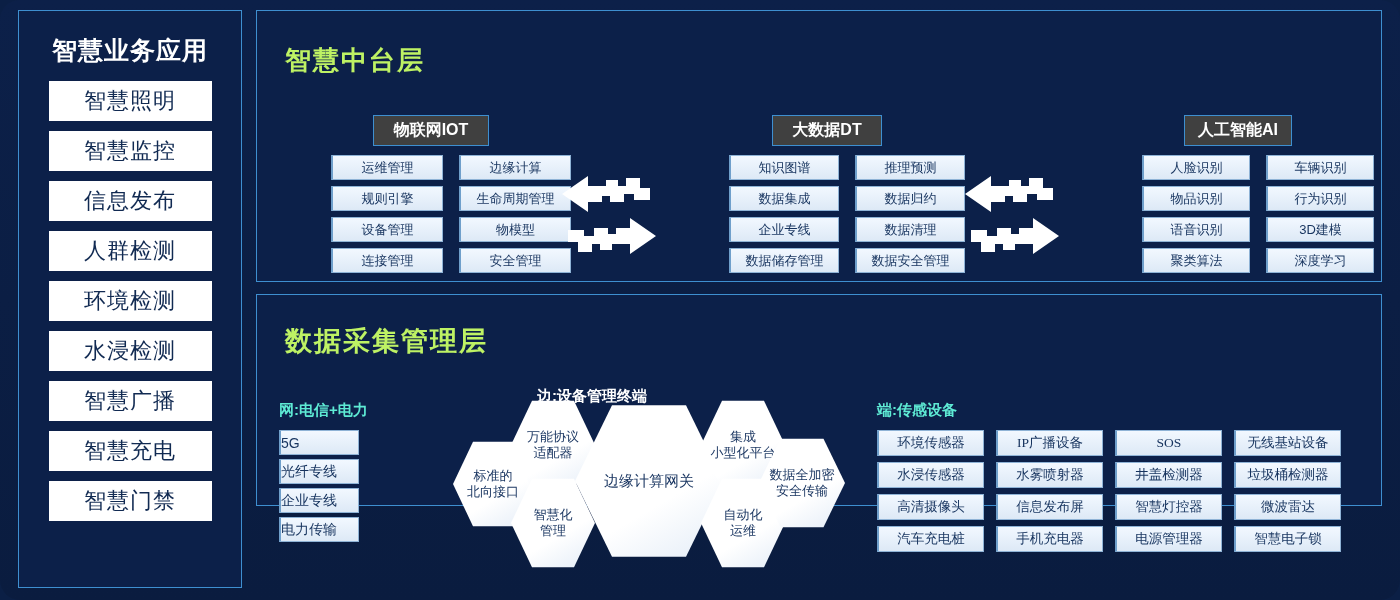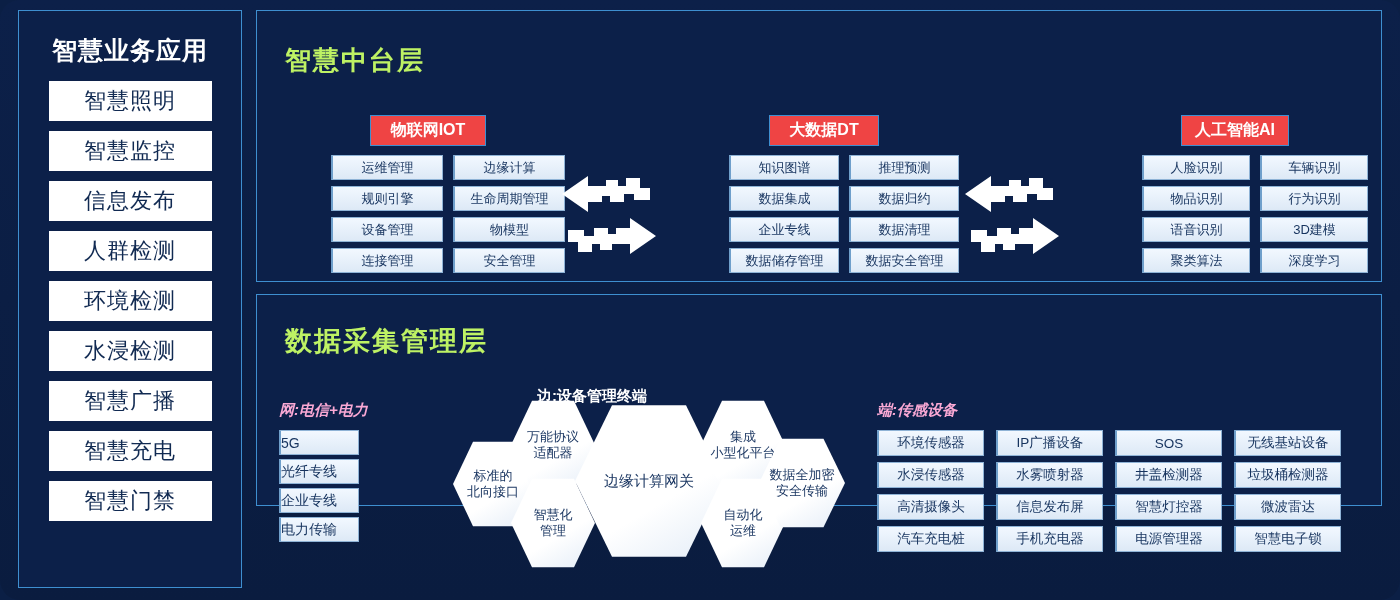--- a/index.html
+++ b/index.html
@@ -45,27 +45,27 @@
   .panel-title{
     position:absolute;color:#bef264;font-weight:bold;letter-spacing:2px;
   }
   .panel-mid .panel-title{left:28px;top:32px;font-size:26px;}
   .panel-bot .panel-title{left:28px;top:28px;font-size:27px;}
 
   
   .group{position:absolute;}
   .group-head{
     border:1.5px solid #3e8fd0;
-    background:#ef4444;
+    background:#404040;
     color:#ffffff;font-size:16px;font-weight:bold;
     height:31px;display:flex;align-items:center;justify-content:center;
     margin:0 auto 9px auto;
     box-sizing:border-box;
   }
-  .chip-grid{display:flex;gap:10px;padding-left:40px;}
+  .chip-grid{display:flex;gap:16px;padding-left:40px;}
   .chip-col{display:flex;flex-direction:column;gap:6px;}
   .chip{
     height:25px;
     background:linear-gradient(180deg,#f2f8ff 0%,#dde9f6 100%);
     border:1px solid #8fb3d6;
     border-left:2px solid #6f9fcb;
     color:#16335e;font-size:13px;
     display:flex;align-items:center;justify-content:center;
     box-sizing:border-box;
     white-space:nowrap;
@@ -83,21 +83,21 @@
   .g-ai .group-head{width:108px;}
   .g-ai .chip{width:108px;}
 
   
   .arrows{position:absolute;width:94px;height:82px;}
   .arrows.a1{left:305px;top:163px;}
   .arrows.a2{left:708px;top:163px;}
 
   
   .net{position:absolute;left:22px;top:106px;}
-  .sec-label{color:#f9a8d4;font-size:15px;font-weight:bold;margin-bottom:10px;font-style:italic;}
+  .sec-label{color:#5eead4;font-size:15px;font-weight:bold;margin-bottom:10px;}
   .net .chip{width:80px;height:25px;justify-content:flex-start;font-size:14px;margin-bottom:4px;}
 
   
   .hexwrap{position:absolute;left:196px;top:92px;width:360px;height:175px;}
   .hex-caption{
     position:absolute;left:84px;top:0px;
     color:#ffffff;font-size:15px;font-weight:bold;white-space:nowrap;
   }
   .hex{
     position:absolute;
@@ -111,21 +111,21 @@
   .hx-a{left:0px;top:53px;width:80px;height:88px;font-size:13px;}
   .hx-b{left:58px;top:12px;width:84px;height:92px;font-size:13px;}
   .hx-c{left:58px;top:90px;width:84px;height:92px;font-size:13px;}
   .hx-main{left:122px;top:15px;width:148px;height:158px;font-size:15px;}
   .hx-d{left:248px;top:12px;width:84px;height:92px;font-size:13px;}
   .hx-e{left:248px;top:90px;width:84px;height:92px;font-size:13px;}
   .hx-f{left:306px;top:50px;width:86px;height:92px;font-size:13px;}
 
   
   .sensors{position:absolute;left:620px;top:106px;}
-  .sensor-grid{display:flex;gap:12px;}
+  .sensor-grid{display:flex;gap:12px;font-family:Liberation Serif, serif;}
   .sensor-col{display:flex;flex-direction:column;gap:6px;}
   .sensors .chip{width:107px;height:26px;font-size:13.5px;}
 
   .nowrapfix{white-space:nowrap;}
 </style>
 </head>
 <body>
 
 <div class="root">
 

